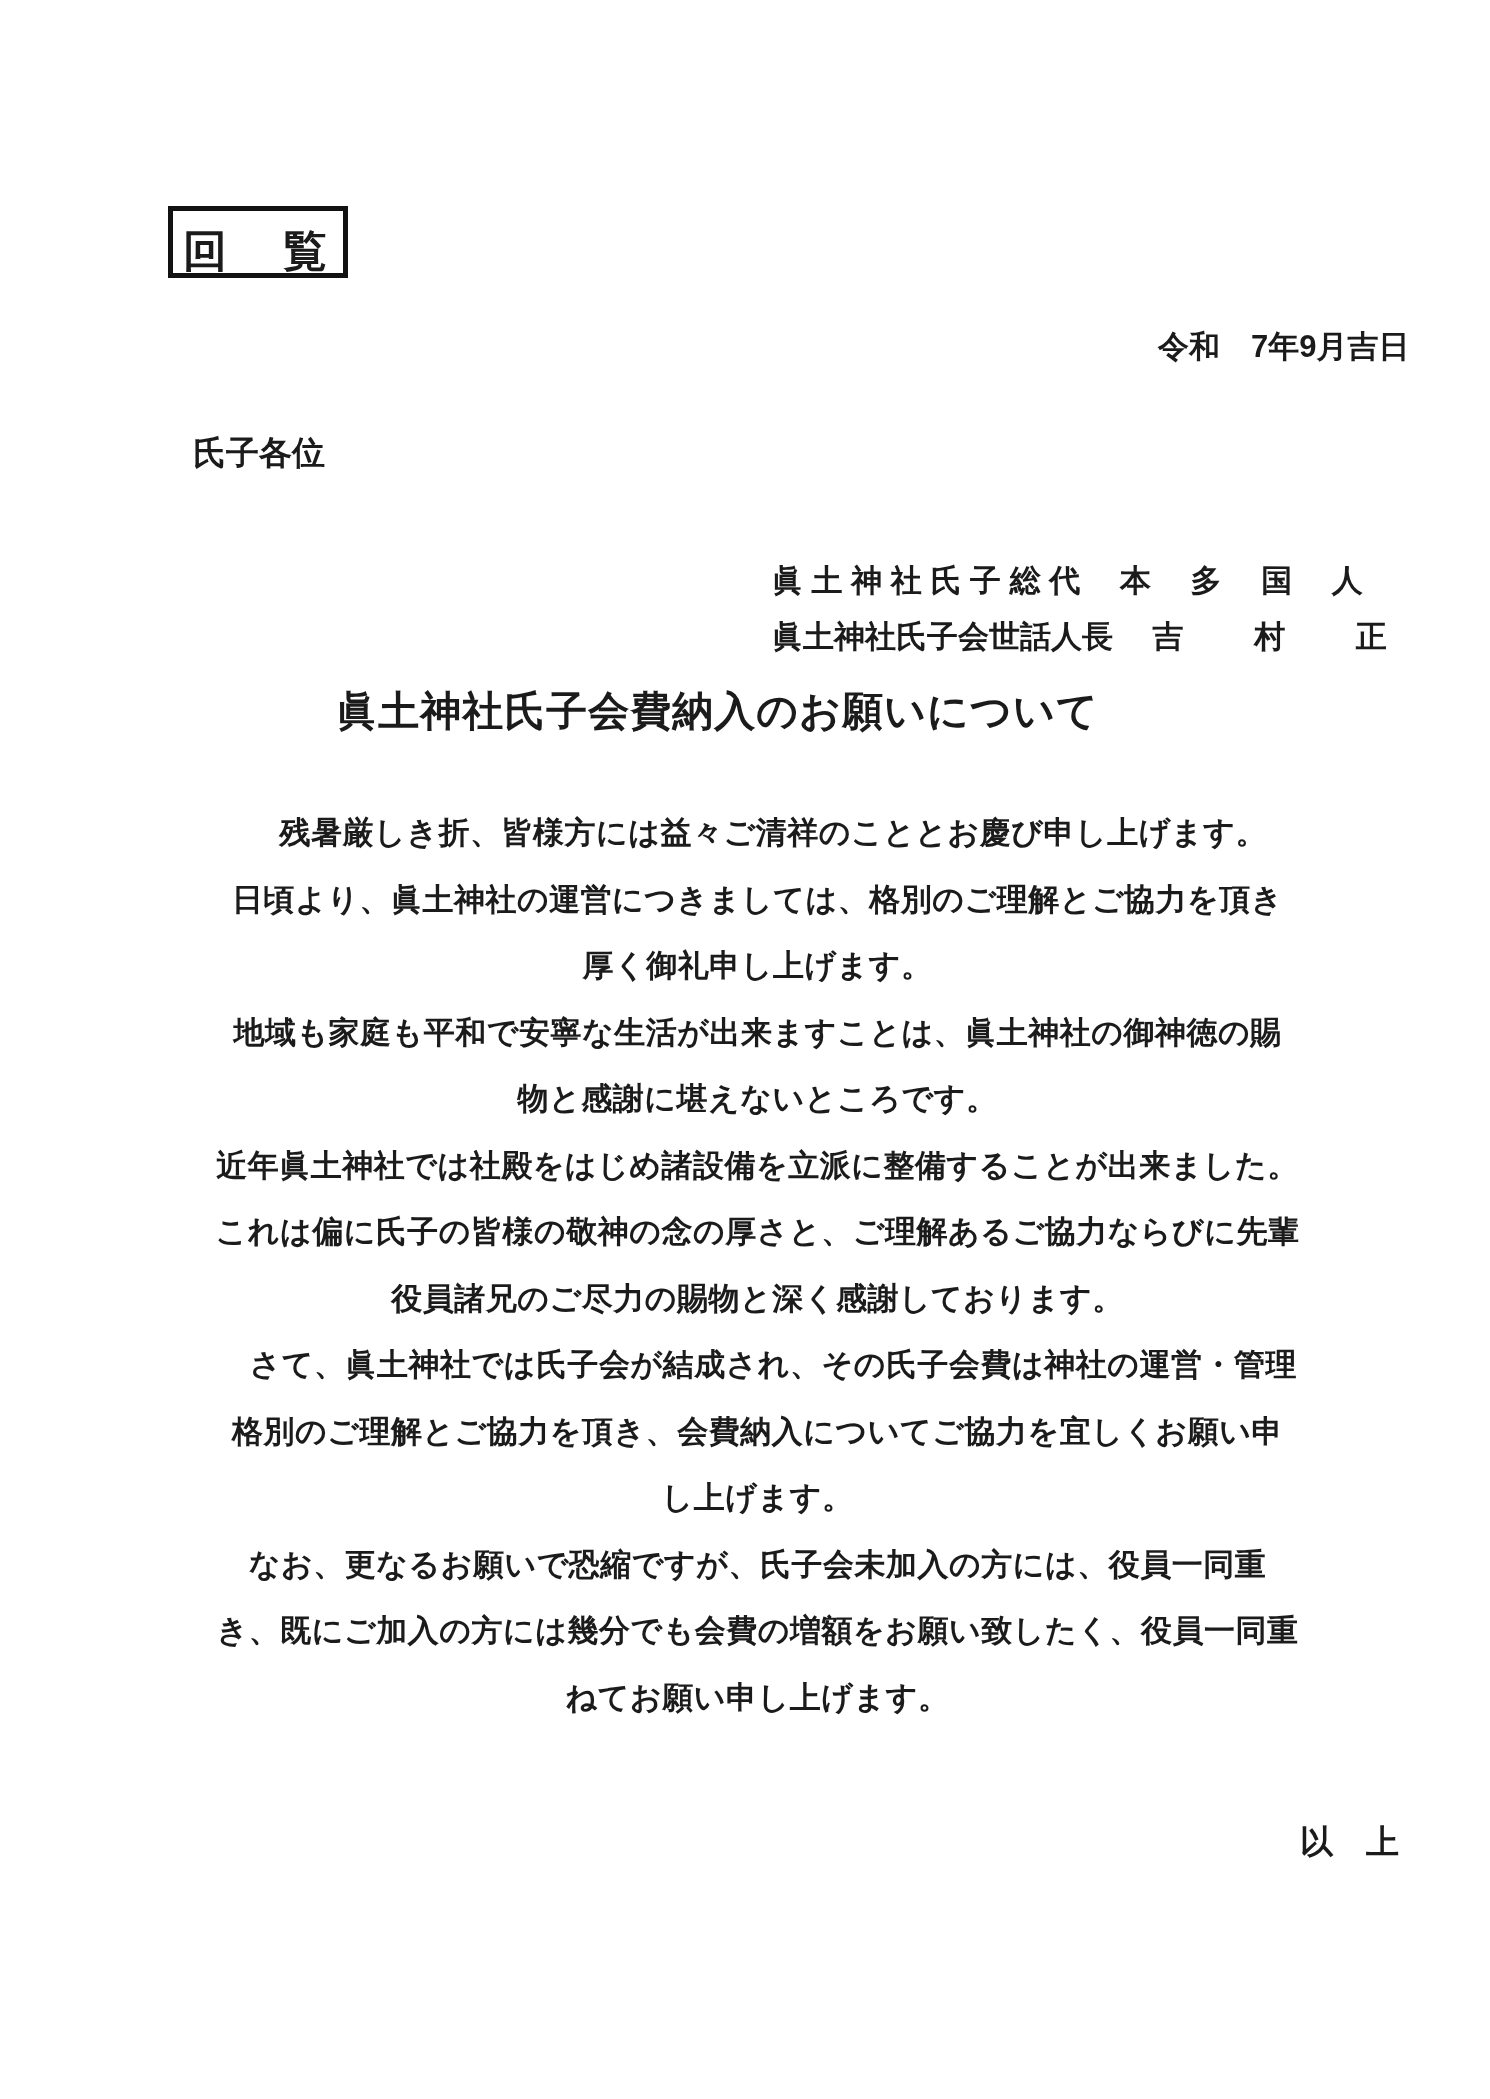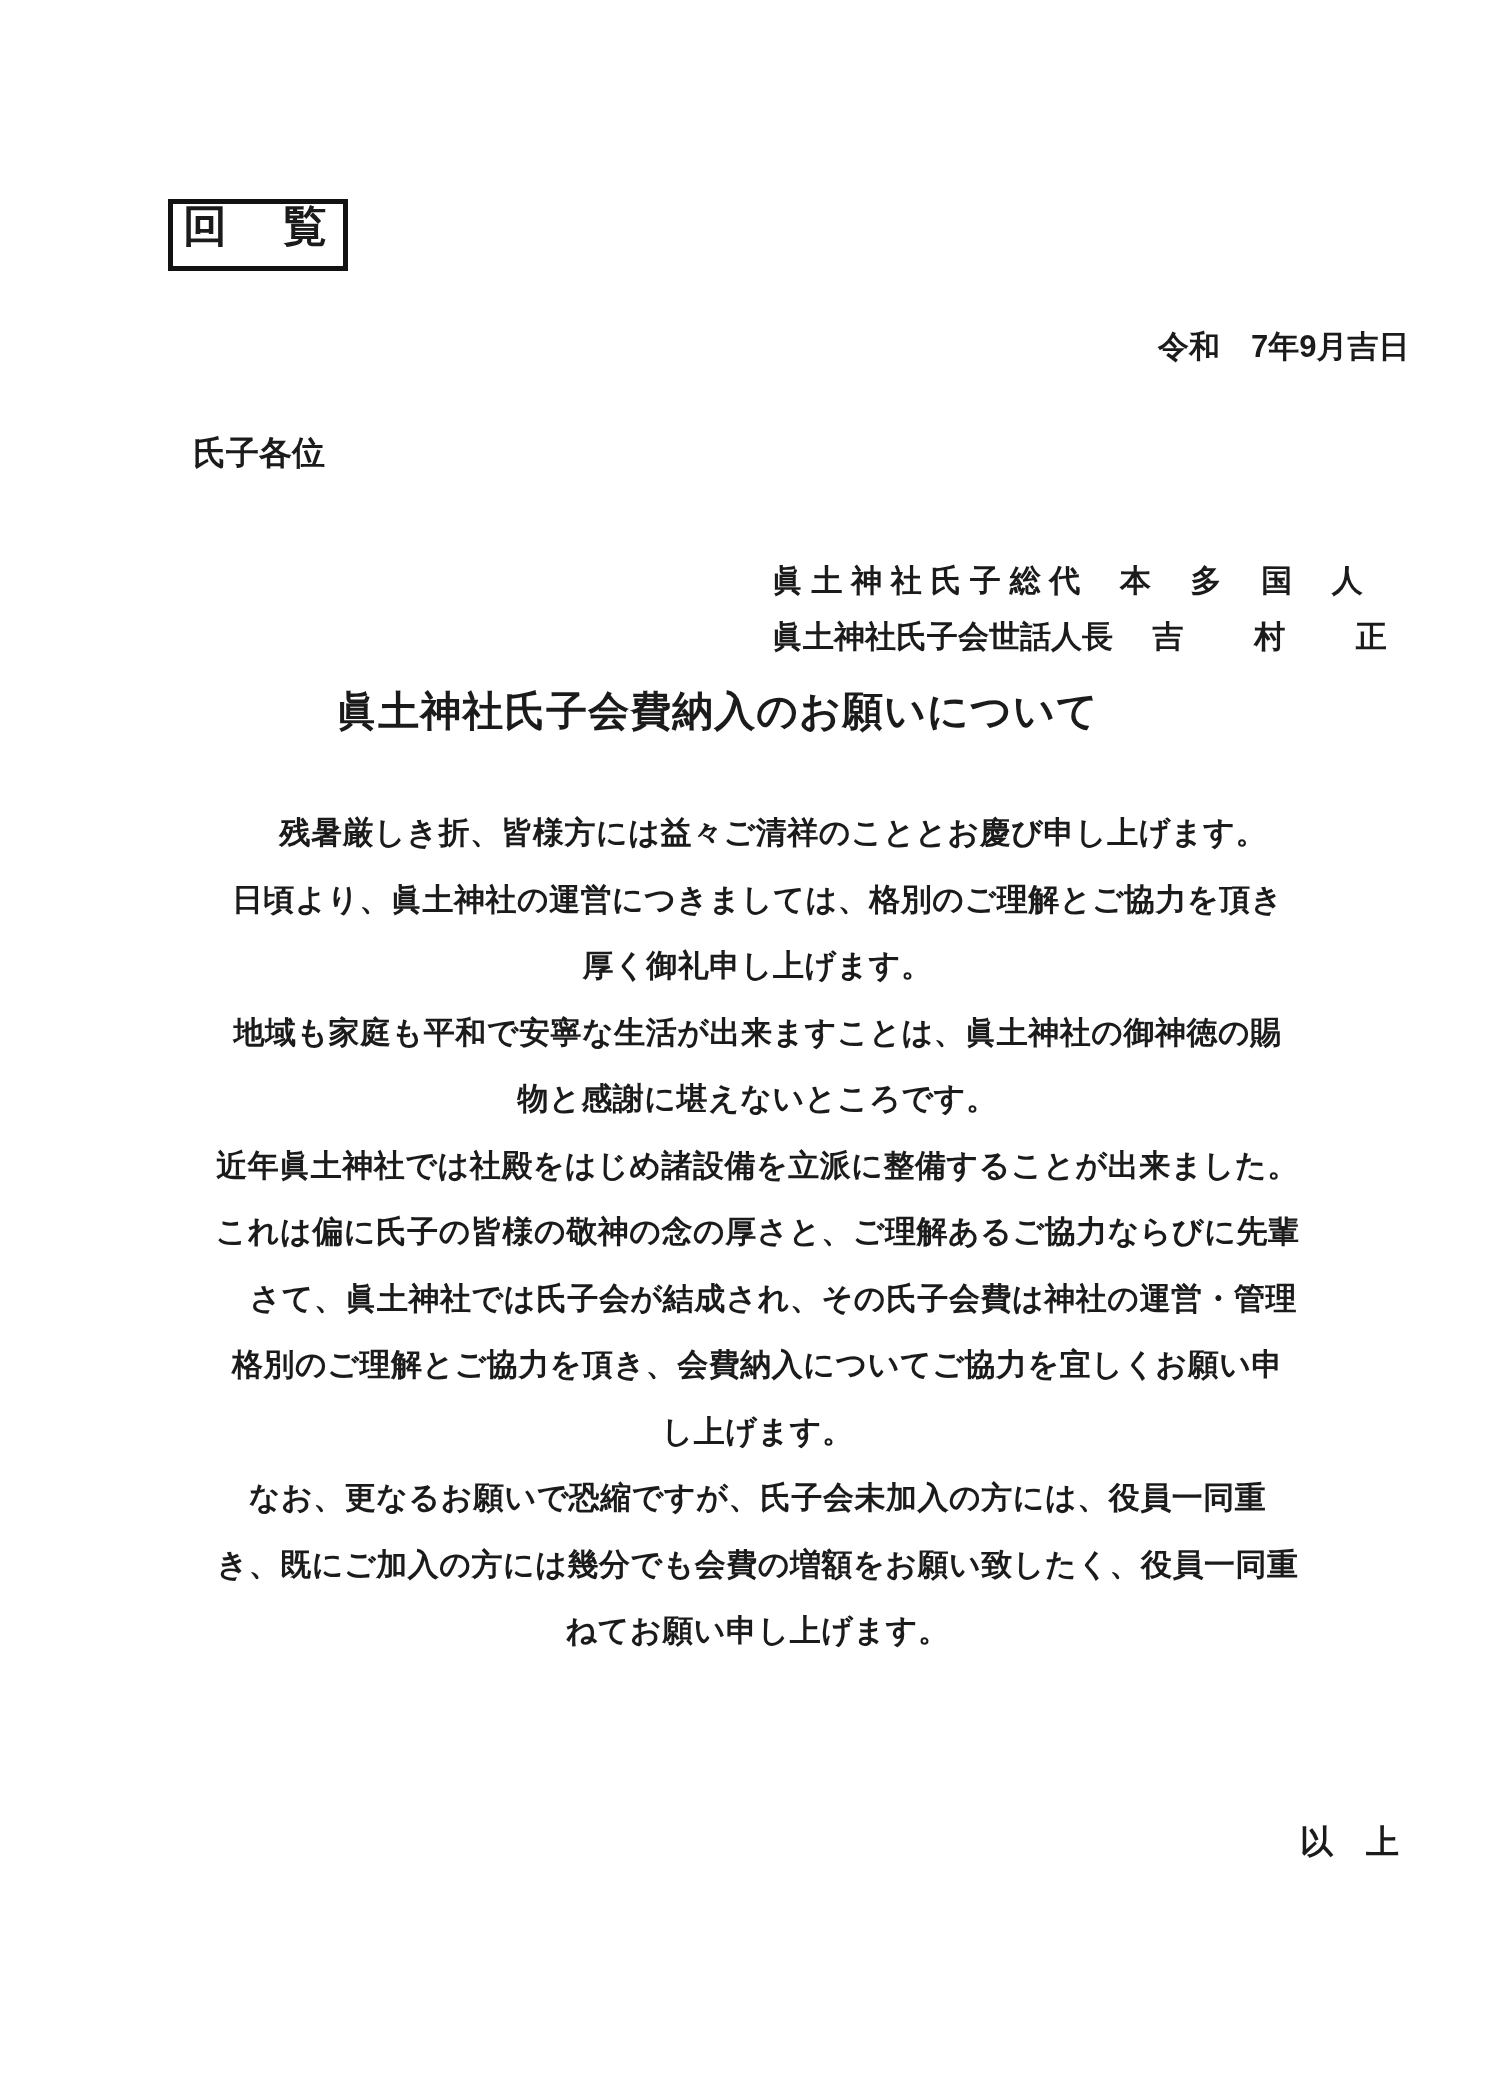--- a/index.html
+++ b/index.html
@@ -15,27 +15,27 @@
     background: #ffffff;
     font-family: "Liberation Sans", "DejaVu Sans", sans-serif;
     color: #1b1b1b;
     overflow: hidden;
   }
 
   
   .stamp-box {
     position: absolute;
     left: 168px;
-    top: 199px;
+    top: 206px;
     width: 180px;
     height: 72px;
     border: 5px solid #121212;
     box-sizing: border-box;
     display: flex;
-    align-items: flex-start;
+    align-items: flex-end;
     justify-content: center;
   }
   .stamp-text {
     font-size: 44px;
     font-weight: 700;
     letter-spacing: 6px;
     white-space: pre;
     line-height: 1;
   }
 
@@ -136,20 +136,21 @@
   <div class="doc-title">眞土神社氏子会費納入のお願いについて</div>
 
   <div class="body-block">
     <div class="body-line">　残暑厳しき折、皆様方には益々ご清祥のこととお慶び申し上げます。</div>
     <div class="body-line">日頃より、眞土神社の運営につきましては、格別のご理解とご協力を頂き</div>
     <div class="body-line">厚く御礼申し上げます。</div>
     <div class="body-line">地域も家庭も平和で安寧な生活が出来ますことは、眞土神社の御神徳の賜</div>
     <div class="body-line">物と感謝に堪えないところです。</div>
     <div class="body-line">近年眞土神社では社殿をはじめ諸設備を立派に整備することが出来ました。</div>
     <div class="body-line">これは偏に氏子の皆様の敬神の念の厚さと、ご理解あるご協力ならびに先輩</div>
+    <div class="body-line">役員諸兄のご尽力の賜物と深く感謝しております。</div>
     <div class="body-line">　さて、眞土神社では氏子会が結成され、その氏子会費は神社の運営・管理</div>
     <div class="body-line">格別のご理解とご協力を頂き、会費納入についてご協力を宜しくお願い申</div>
     <div class="body-line">し上げます。</div>
     <div class="body-line">なお、更なるお願いで恐縮ですが、氏子会未加入の方には、役員一同重</div>
     <div class="body-line">き、既にご加入の方には幾分でも会費の増額をお願い致したく、役員一同重</div>
     <div class="body-line">ねてお願い申し上げます。</div>
   </div>
 
   <div class="closing">以　上</div>
 

